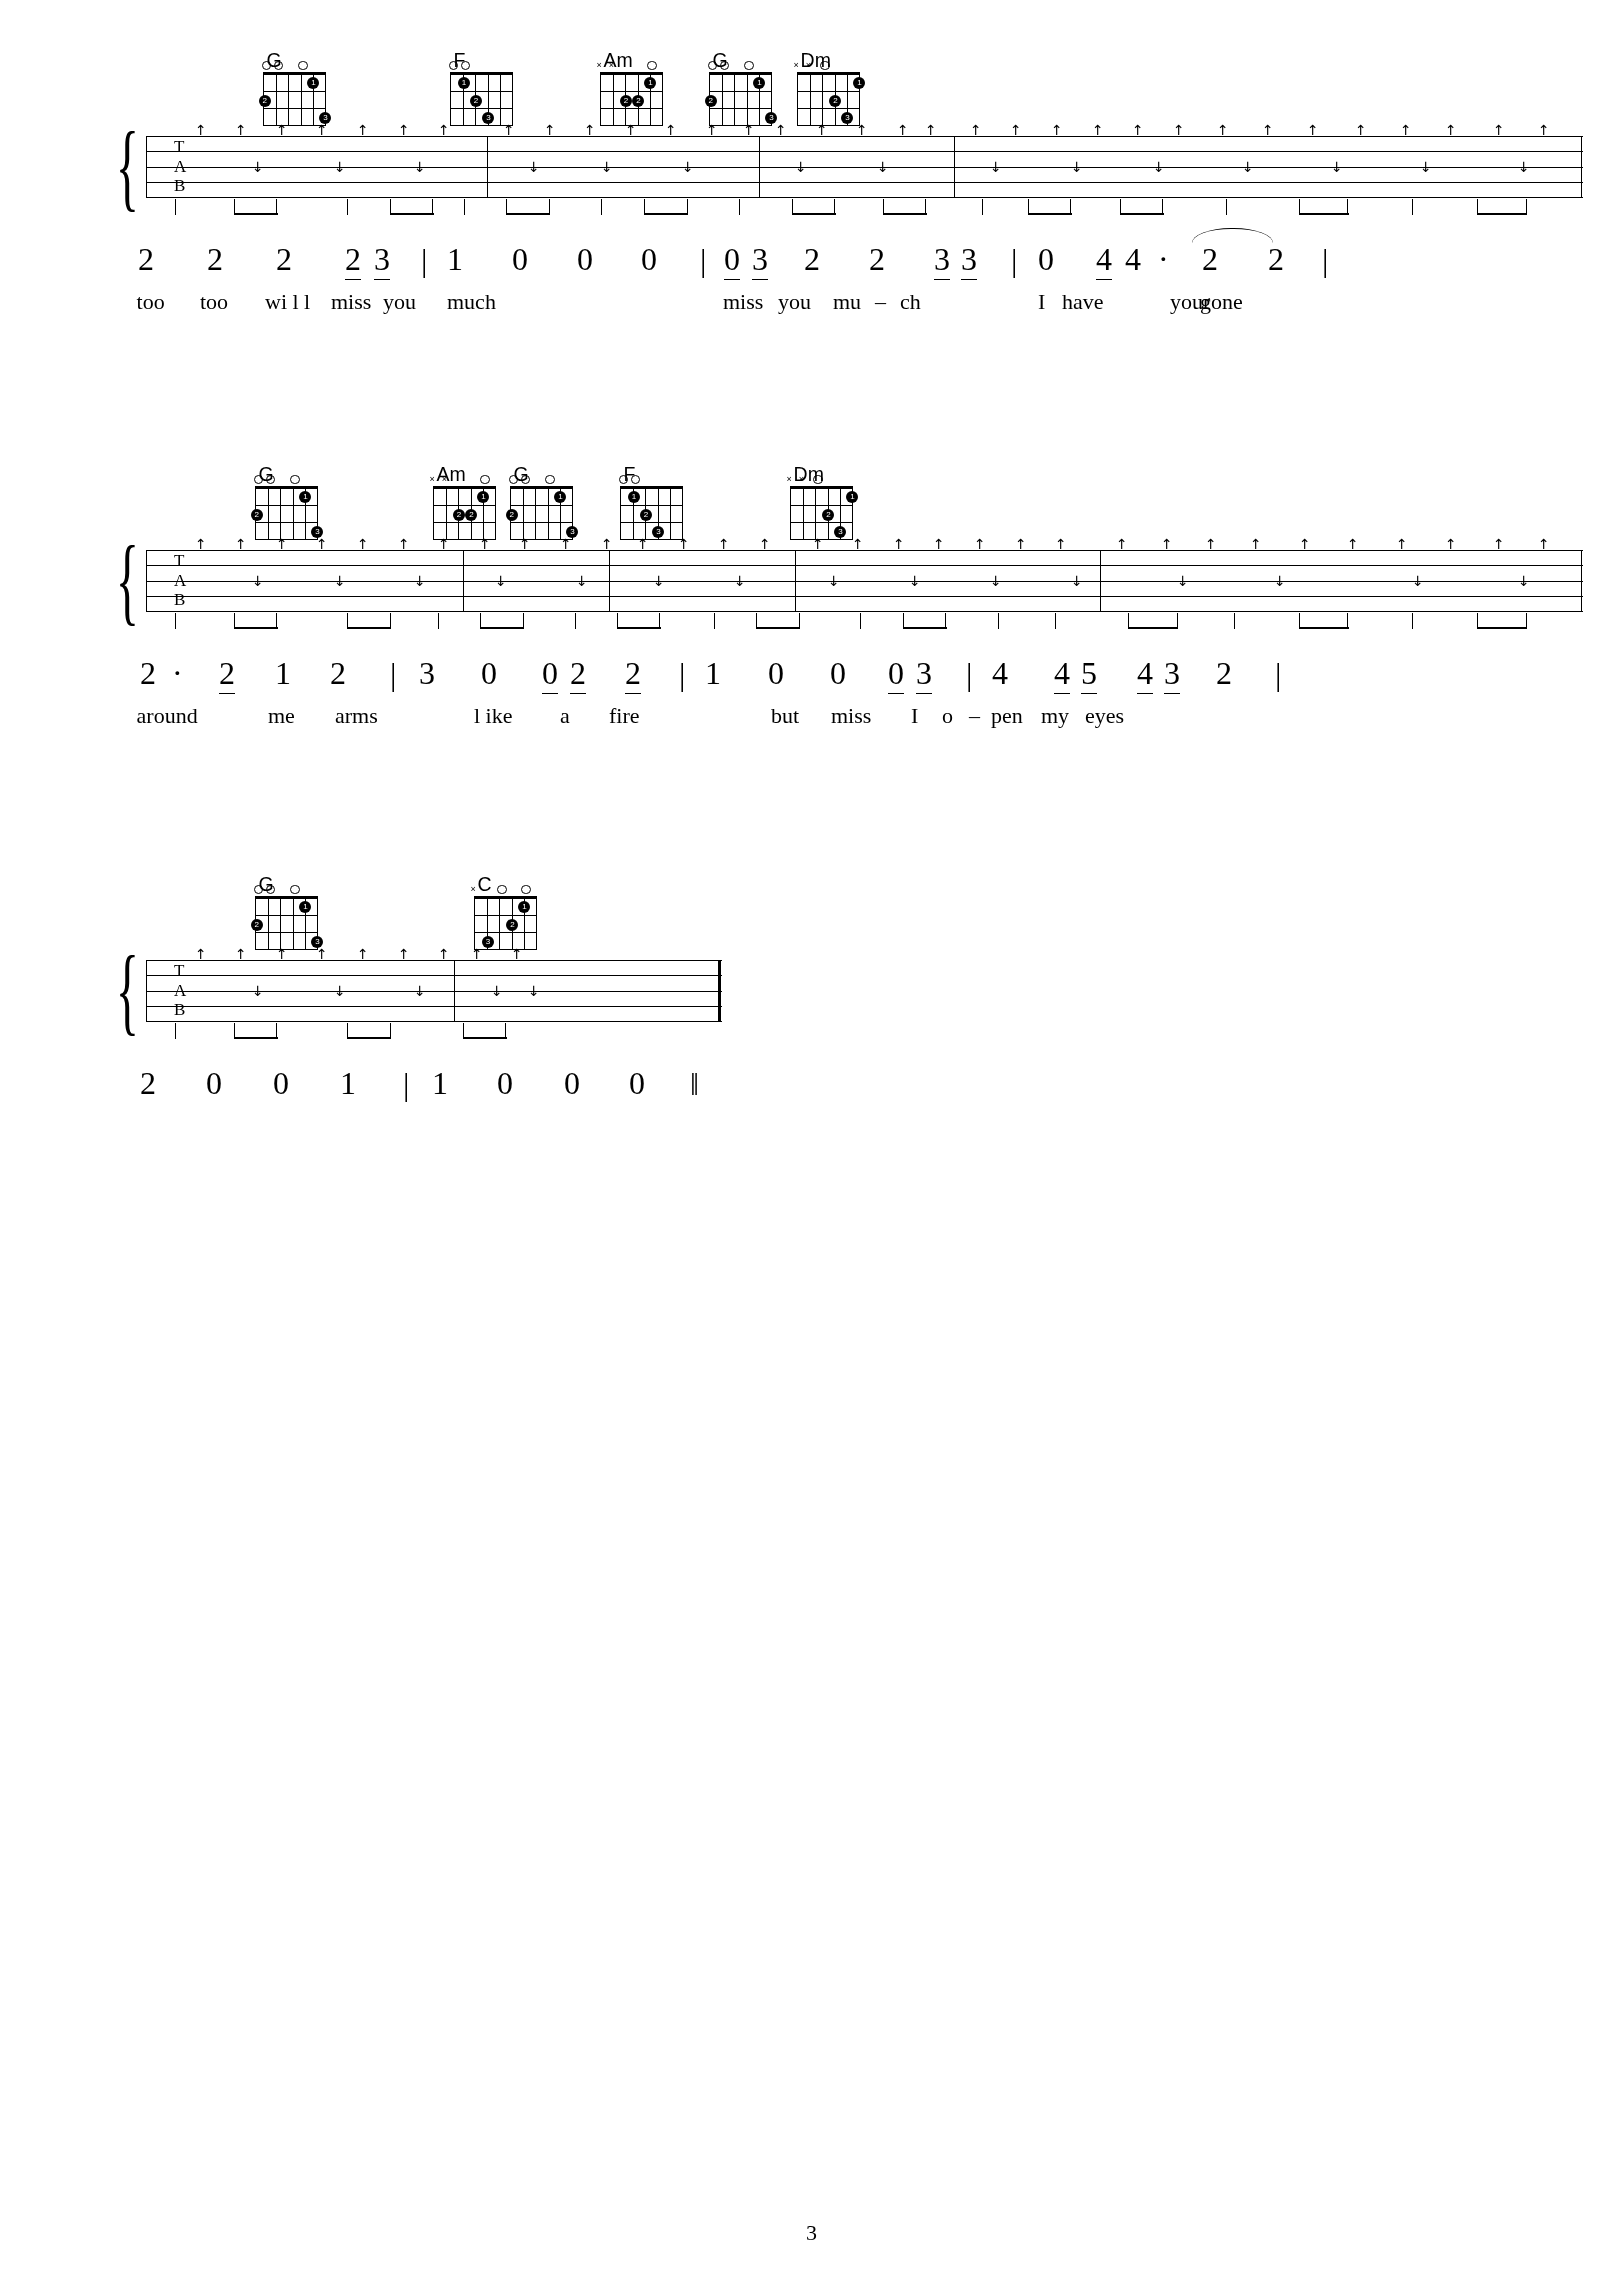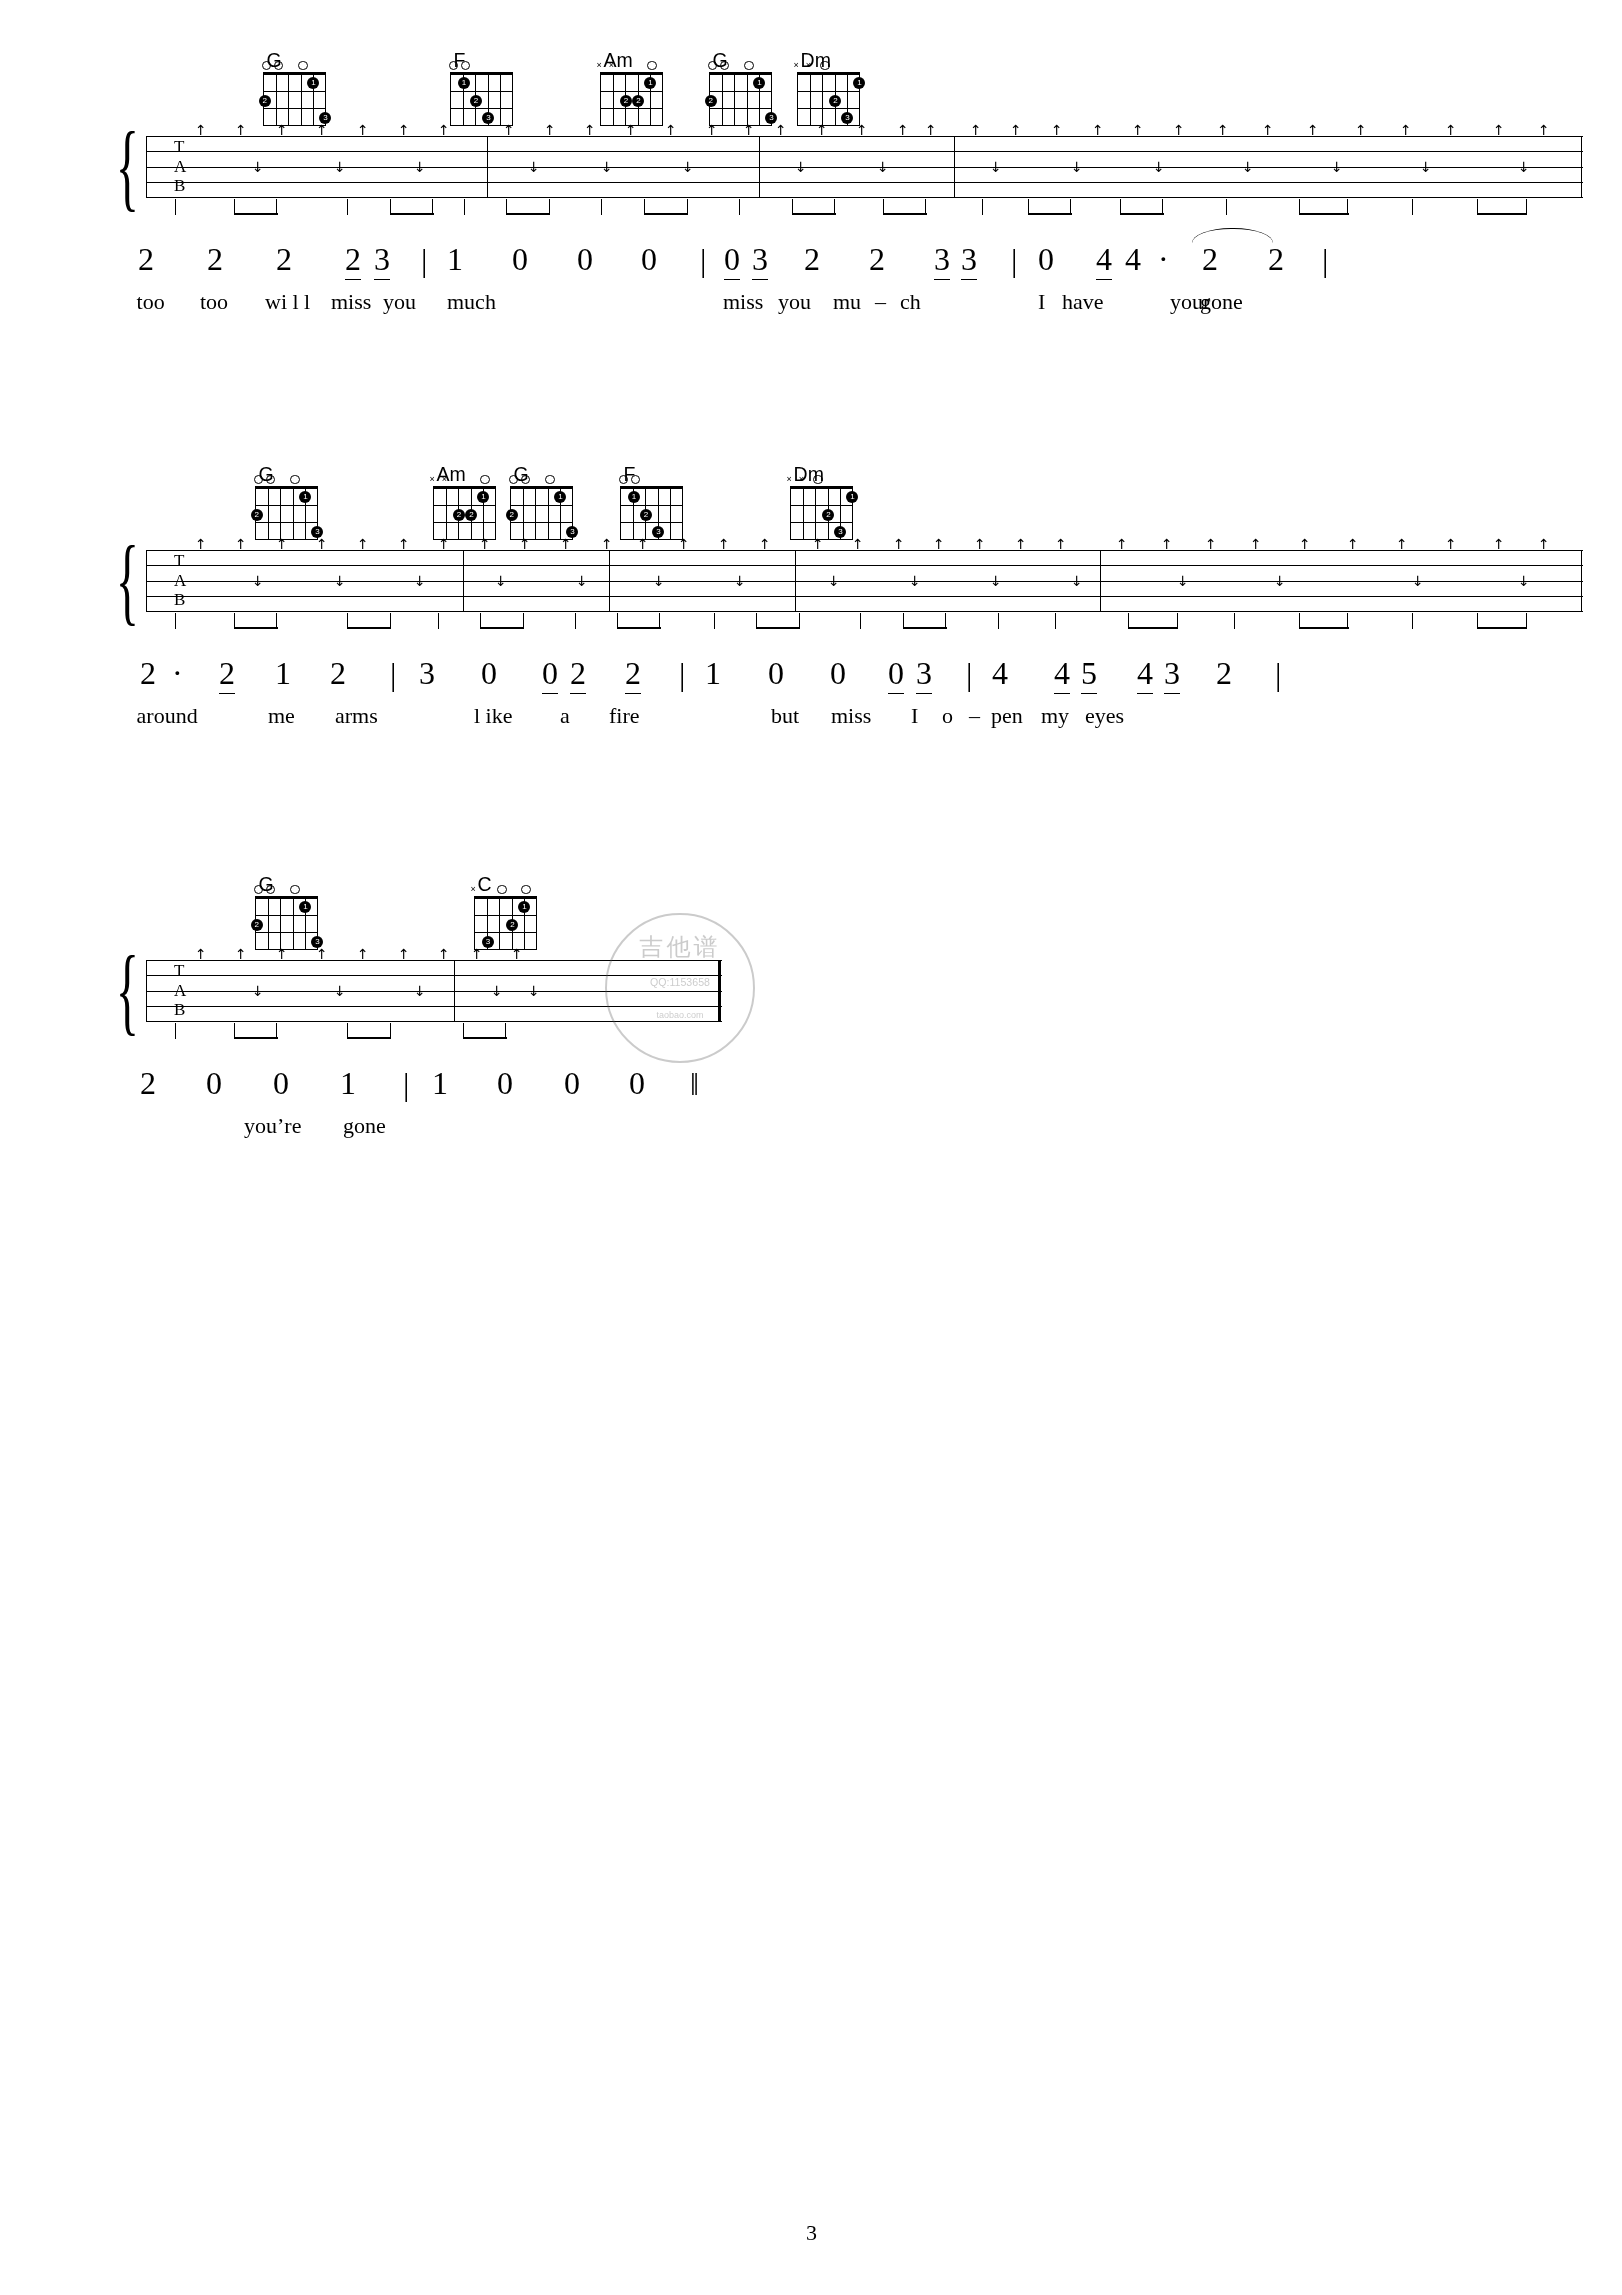--- a/index.html
+++ b/index.html
@@ -855,28 +855,18 @@
       <span class="num" style="left:151px">0</span>
       <span class="num" style="left:218px">1</span>
       <span class="bar" style="left:281px">|</span>
       <span class="num" style="left:310px">1</span>
       <span class="num" style="left:375px">0</span>
       <span class="num" style="left:442px">0</span>
       <span class="num" style="left:507px">0</span>
       <span class="bar" style="left:568px">‖</span>
     </div>
 
-    <div class="lyricrow">
-      <span class="lyric" style="left:122px">you’re</span>
-      <span class="lyric" style="left:221px">gone</span>
-    </div>
   </div>
 
-  <div class="watermark">
-    <div class="wmcircle"></div>
-    <div class="wmcn">吉他谱</div>
-    <div class="wmtext">QQ:1153658</div>
-    <div class="wmtext2">taobao.com</div>
-  </div>
 
   <div class="pagenum">3</div>
 </div>
 
 
 </body></html>

